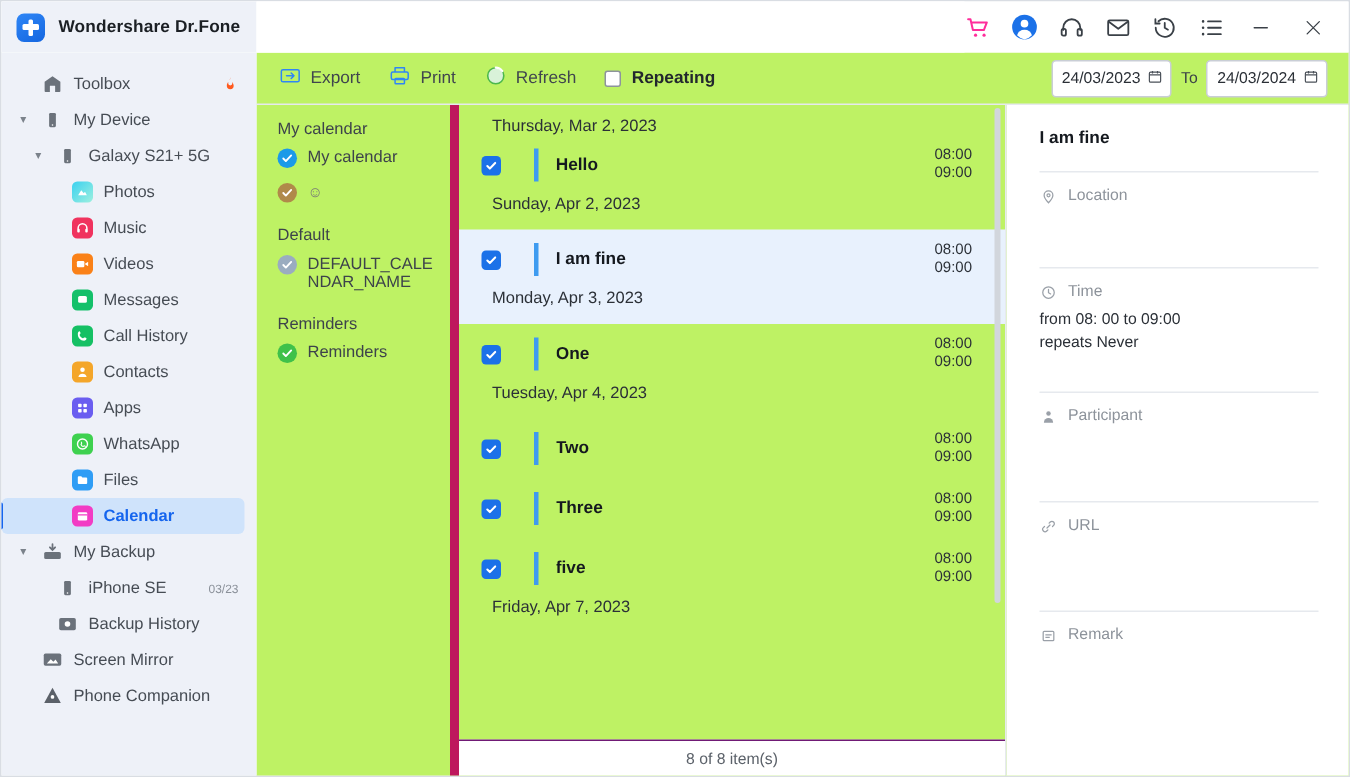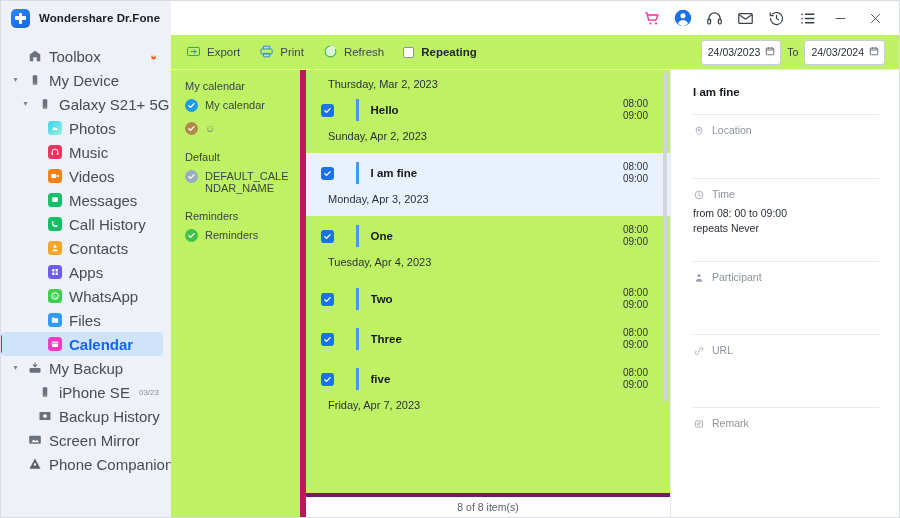--- a/index.html
+++ b/index.html
@@ -81,21 +81,21 @@
     padding-left: 10px;
     position: relative;
     gap: 7px;
     white-space: nowrap;
   }
   .nav-row .caret {
     width: 9px; flex: 0 0 9px; display: flex; align-items: center; justify-content: center;
     color: #7b828b; font-size: 8px; line-height: 1;
   }
   .nav-row .ni { width: 15px; flex: 0 0 15px; display: flex; align-items: center; justify-content: center; }
-  .nav-row .nlabel { font-size: 15px; color: #464c54; }
+  .nav-row .nlabel { font-size: 11px; color: #464c54; }
   .nav-row.lvl1 { padding-left: 10px; }
   .nav-row.lvl2 { padding-left: 20px; }
   .nav-row.lvl3 { padding-left: 30px; }
   .nav-row.selected {
     background: #cfe3fb;
     border-radius: 4px;
     margin-right: 8px;
   }
   .nav-row.selected .nlabel { color: #1565ee; font-weight: 700; }
   .nav-row.selected::before {
@@ -191,21 +191,21 @@
   .ev-date {
     padding-left: 22px; padding-bottom: 11px;
     font-size: 11px; color: #2b3037;
   }
   .ev-scrollbar {
     position: absolute; right: 3px; top: 2px; width: 4px; height: 330px;
     background: #d2d6dc; border-radius: 2px;
   }
   .statusbar {
     height: 24px; flex: 0 0 24px;
-    border-top: 4px solid #701a75;
+    border-top: 1px solid #701a75;
     display: flex; align-items: center; justify-content: center;
     font-size: 10.5px; color: #5c626a;
     background: #fff;
   }
 
   
   .detail {
     width: 228px; flex: 0 0 228px;
     padding: 16px 20px 0 22px;
     overflow: hidden;

